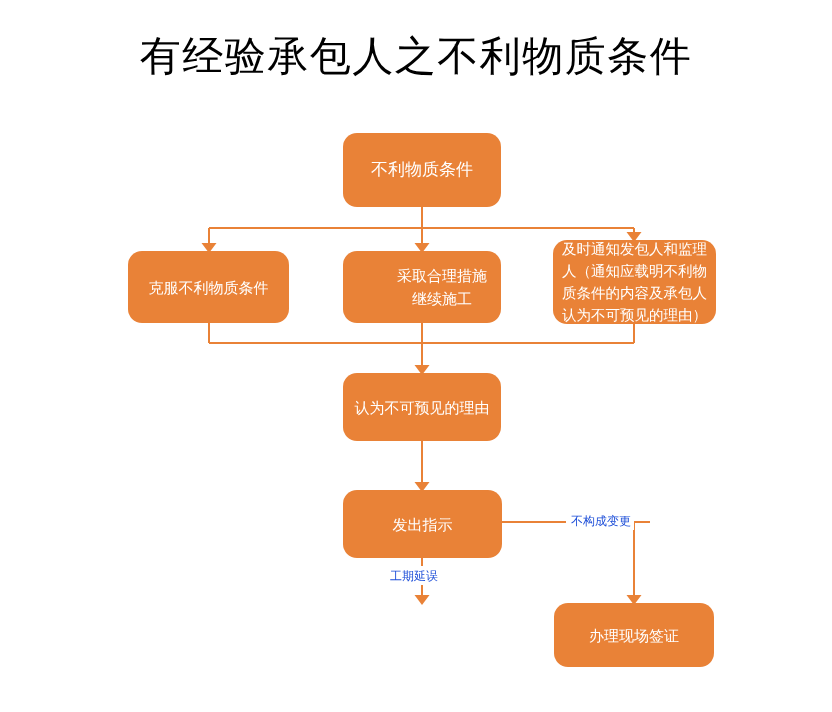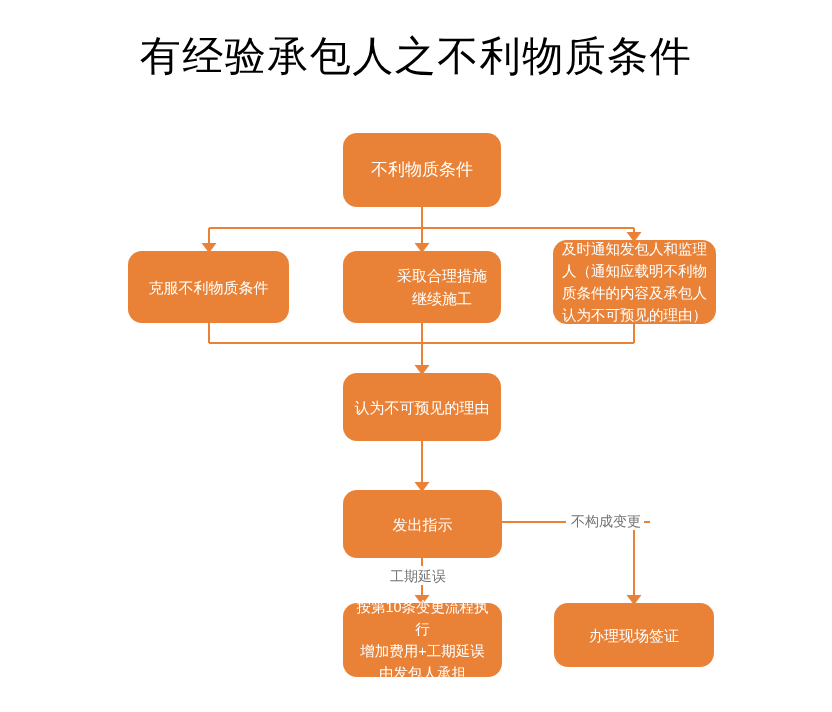--- a/index.html
+++ b/index.html
@@ -63,22 +63,22 @@
   .node.big {
     font-size: 17px;
     line-height: 26px;
   }
   .node.small {
     font-size: 14.5px;
     line-height: 22px;
   }
   .edge-label {
     position: absolute;
-    color: #737373;
-    font-size: 14px;
+    color: #1d4ed8;
+    font-size: 12px;
     line-height: 18px;
     white-space: nowrap;
     background: #ffffff;
     padding: 0 3px;
   }
   
   #node-root     { left: 343px; top: 133px; width: 158px; height: 74px; }
   #node-overcome { left: 128px; top: 251px; width: 161px; height: 72px; }
   #node-measures { left: 343px; top: 251px; width: 158px; height: 72px; padding-left: 48px; }
   #node-notify   { left: 553px; top: 240px; width: 163px; height: 84px; }
@@ -152,25 +152,20 @@
   </div>
 
   <div class="node" id="node-consent">
     <span class="txt">认为不可预见的理由</span>
   </div>
 
   <div class="node" id="node-instruct">
     <span class="txt">发出指示</span>
   </div>
 
-  <div class="node small" id="node-variation">
-    <span class="txt">按第10条变更流程执行
-增加费用+工期延误
-由发包人承担</span>
-  </div>
 
   <div class="node" id="node-onsite">
     <span class="txt">办理现场签证</span>
   </div>
 
   <div class="edge-label" id="label-no-variation">不构成变更</div>
 
   <div class="edge-label" id="label-variation">工期延误</div>
 
 </div>

